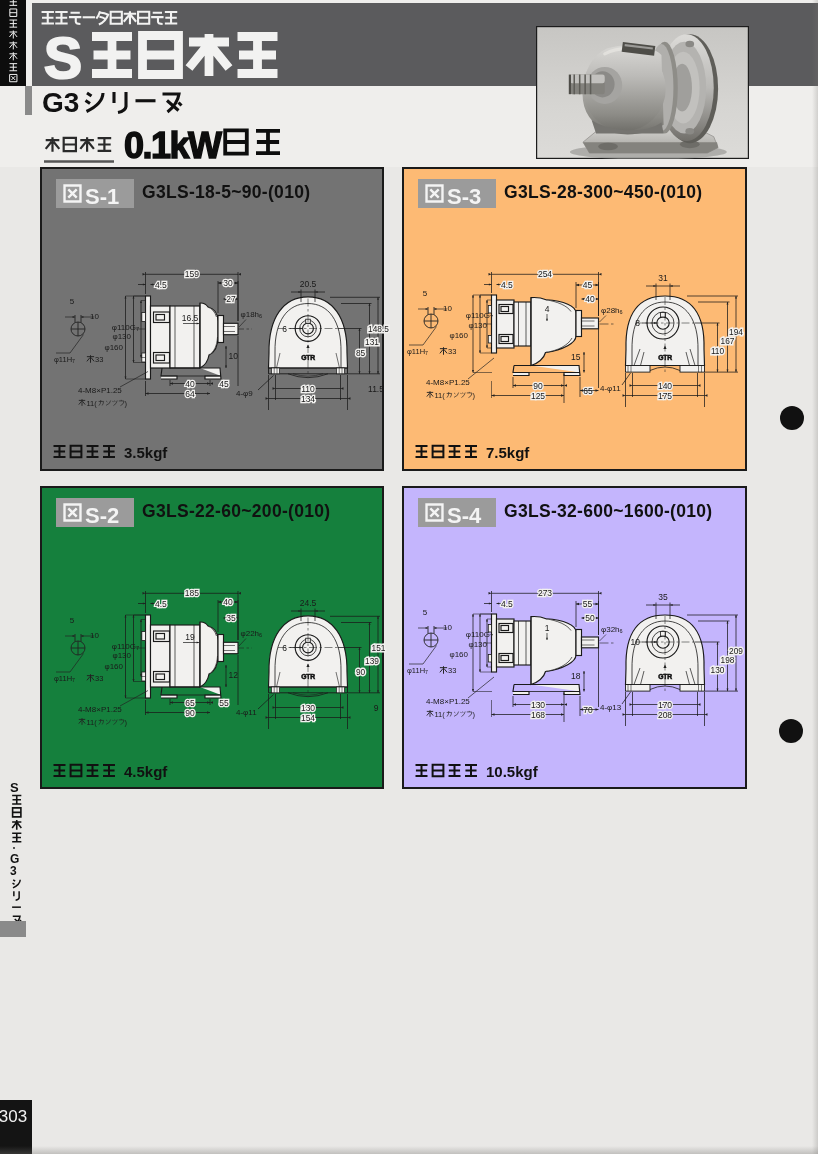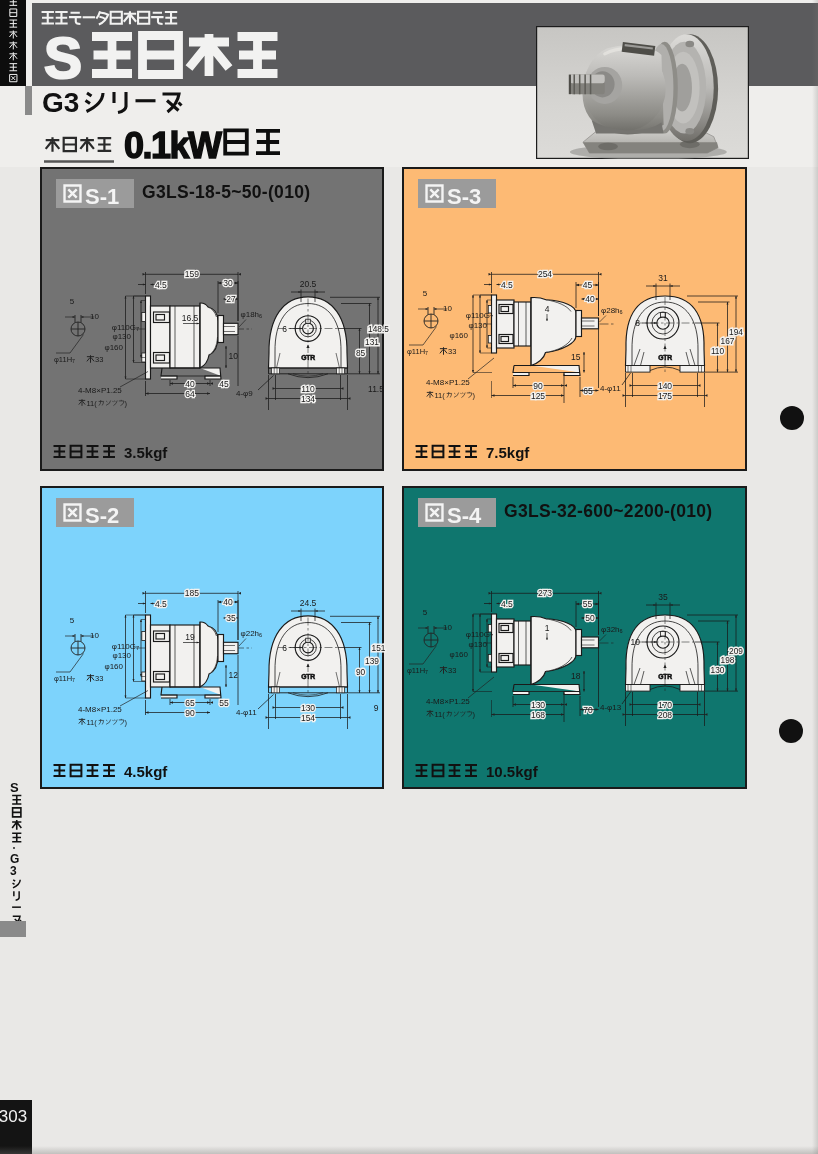--- a/index.html
+++ b/index.html
@@ -179,21 +179,21 @@
 </svg>
 
 <div style="position:absolute;left:40px;top:167px;width:340px;height:300px;background:#737373;border:2.6px solid #1a1a1a">
 
 <div style="position:absolute;left:14px;top:10px;width:78px;height:29px;background:#9b9b9b"></div>
 <svg style="position:absolute;left:14px;top:10px" width="78" height="29" viewBox="0 0 78 29">
 <use href="#kD" transform="translate(6.0,4.0) scale(2.100)" stroke="#f4f4f4" stroke-width="1.14" fill="#f4f4f4"></use>
 <text x="29" y="24.5" font-size="22" font-weight="bold" fill="#f4f4f4" font-family="Liberation Sans,sans-serif">S-1</text>
 </svg>
 
-<div style="position:absolute;left:100px;top:13px;font-size:17.5px;font-weight:bold;letter-spacing:0.3px;color:#111">G3LS-18-5~50-(010)</div>
+<div style="position:absolute;left:100px;top:13px;font-size:17.5px;font-weight:bold;letter-spacing:0.3px;color:#111">G3LS-18-5~90-(010)</div>
 
 <svg style="position:absolute;left:0;top:0;overflow:visible" width="340" height="300" viewBox="0 0 340 300" font-family="Liberation Sans,sans-serif" fill="#1a1a1a">
 
 <g stroke="#222" stroke-width="0.6" fill="none">
         <path d="M94,160 H210" stroke-dasharray="9 2.5 2.5 2.5"></path>
       </g>
 
 <g stroke="#222" stroke-width="0.9" fill="none">
 <circle cx="36" cy="160" r="7"></circle>
 <path d="M33,153.6 V146 M39,153.6 V146 M36,153 V167 M29,160 H43"></path>
@@ -388,20 +388,21 @@
 </div>
 
 <div style="position:absolute;left:402px;top:167px;width:341px;height:300px;background:#fdba74;border:2.6px solid #1a1a1a">
 
 <div style="position:absolute;left:14px;top:10px;width:78px;height:29px;background:#9b9b9b"></div>
 <svg style="position:absolute;left:14px;top:10px" width="78" height="29" viewBox="0 0 78 29">
 <use href="#kD" transform="translate(6.0,4.0) scale(2.100)" stroke="#f4f4f4" stroke-width="1.14" fill="#f4f4f4"></use>
 <text x="29" y="24.5" font-size="22" font-weight="bold" fill="#f4f4f4" font-family="Liberation Sans,sans-serif">S-3</text>
 </svg>
 
+<div style="position:absolute;left:100px;top:13px;font-size:17.5px;font-weight:bold;letter-spacing:0.3px;color:#111">G3LS-28-300~450-(010)</div>
 
 <svg style="position:absolute;left:0;top:0;overflow:visible" width="341" height="300" viewBox="0 0 341 300" font-family="Liberation Sans,sans-serif" fill="#1a1a1a">
 
 <g stroke="#222" stroke-width="0.6" fill="none">
         <path d="M80,155 H210" stroke-dasharray="9 2.5 2.5 2.5"></path>
       </g>
 
 <g stroke="#222" stroke-width="0.9" fill="none">
 <circle cx="27" cy="152" r="7"></circle>
 <path d="M24,145.6 V138 M30,145.6 V138 M27,145 V159 M20,152 H34"></path>
@@ -588,28 +589,29 @@
 
 <svg style="position:absolute;left:10px;top:272px" width="200" height="24" viewBox="0 0 200 24">
 <use href="#kB" transform="translate(0.0,3.0) scale(1.500)" stroke="#111" stroke-width="1.33" fill="#111"></use>
       <use href="#kA" transform="translate(16.5,3.0) scale(1.500)" stroke="#111" stroke-width="1.33" fill="#111"></use>
       <use href="#kB" transform="translate(33.0,3.0) scale(1.500)" stroke="#111" stroke-width="1.33" fill="#111"></use>
       <use href="#kB" transform="translate(49.5,3.0) scale(1.500)" stroke="#111" stroke-width="1.33" fill="#111"></use>
 <text x="72" y="17" font-size="15" font-weight="bold" fill="#111" font-family="Liberation Sans,sans-serif">7.5kgf</text>
 </svg>
 </div>
 
-<div style="position:absolute;left:40px;top:486px;width:340px;height:299px;background:#7dd3fc;border:2.6px solid #1a1a1a">
+<div style="position:absolute;left:40px;top:486px;width:340px;height:299px;background:#15803d;border:2.6px solid #1a1a1a">
 
 <div style="position:absolute;left:14px;top:10px;width:78px;height:29px;background:#9b9b9b"></div>
 <svg style="position:absolute;left:14px;top:10px" width="78" height="29" viewBox="0 0 78 29">
 <use href="#kD" transform="translate(6.0,4.0) scale(2.100)" stroke="#f4f4f4" stroke-width="1.14" fill="#f4f4f4"></use>
 <text x="29" y="24.5" font-size="22" font-weight="bold" fill="#f4f4f4" font-family="Liberation Sans,sans-serif">S-2</text>
 </svg>
 
+<div style="position:absolute;left:100px;top:13px;font-size:17.5px;font-weight:bold;letter-spacing:0.3px;color:#111">G3LS-22-60~200-(010)</div>
 
 <svg style="position:absolute;left:0;top:0;overflow:visible" width="340" height="299" viewBox="0 0 340 299" font-family="Liberation Sans,sans-serif" fill="#1a1a1a">
 
 <g stroke="#222" stroke-width="0.6" fill="none">
         <path d="M94,160 H210" stroke-dasharray="9 2.5 2.5 2.5"></path>
       </g>
 
 <g stroke="#222" stroke-width="0.9" fill="none">
 <circle cx="36" cy="160" r="7"></circle>
 <path d="M33,153.6 V146 M39,153.6 V146 M36,153 V167 M29,160 H43"></path>
@@ -796,29 +798,29 @@
 
 <svg style="position:absolute;left:10px;top:272px" width="200" height="24" viewBox="0 0 200 24">
 <use href="#kB" transform="translate(0.0,3.0) scale(1.500)" stroke="#111" stroke-width="1.33" fill="#111"></use>
       <use href="#kA" transform="translate(16.5,3.0) scale(1.500)" stroke="#111" stroke-width="1.33" fill="#111"></use>
       <use href="#kB" transform="translate(33.0,3.0) scale(1.500)" stroke="#111" stroke-width="1.33" fill="#111"></use>
       <use href="#kB" transform="translate(49.5,3.0) scale(1.500)" stroke="#111" stroke-width="1.33" fill="#111"></use>
 <text x="72" y="17" font-size="15" font-weight="bold" fill="#111" font-family="Liberation Sans,sans-serif">4.5kgf</text>
 </svg>
 </div>
 
-<div style="position:absolute;left:402px;top:486px;width:341px;height:299px;background:#0f766e;border:2.6px solid #1a1a1a">
+<div style="position:absolute;left:402px;top:486px;width:341px;height:299px;background:#c4b5fd;border:2.6px solid #1a1a1a">
 
 <div style="position:absolute;left:14px;top:10px;width:78px;height:29px;background:#9b9b9b"></div>
 <svg style="position:absolute;left:14px;top:10px" width="78" height="29" viewBox="0 0 78 29">
 <use href="#kD" transform="translate(6.0,4.0) scale(2.100)" stroke="#f4f4f4" stroke-width="1.14" fill="#f4f4f4"></use>
 <text x="29" y="24.5" font-size="22" font-weight="bold" fill="#f4f4f4" font-family="Liberation Sans,sans-serif">S-4</text>
 </svg>
 
-<div style="position:absolute;left:100px;top:13px;font-size:17.5px;font-weight:bold;letter-spacing:0.3px;color:#111">G3LS-32-600~2200-(010)</div>
+<div style="position:absolute;left:100px;top:13px;font-size:17.5px;font-weight:bold;letter-spacing:0.3px;color:#111">G3LS-32-600~1600-(010)</div>
 
 <svg style="position:absolute;left:0;top:0;overflow:visible" width="341" height="299" viewBox="0 0 341 299" font-family="Liberation Sans,sans-serif" fill="#1a1a1a">
 
 <g stroke="#222" stroke-width="0.6" fill="none">
         <path d="M80,155 H210" stroke-dasharray="9 2.5 2.5 2.5"></path>
       </g>
 
 <g stroke="#222" stroke-width="0.9" fill="none">
 <circle cx="27" cy="152" r="7"></circle>
 <path d="M24,145.6 V138 M30,145.6 V138 M27,145 V159 M20,152 H34"></path>

